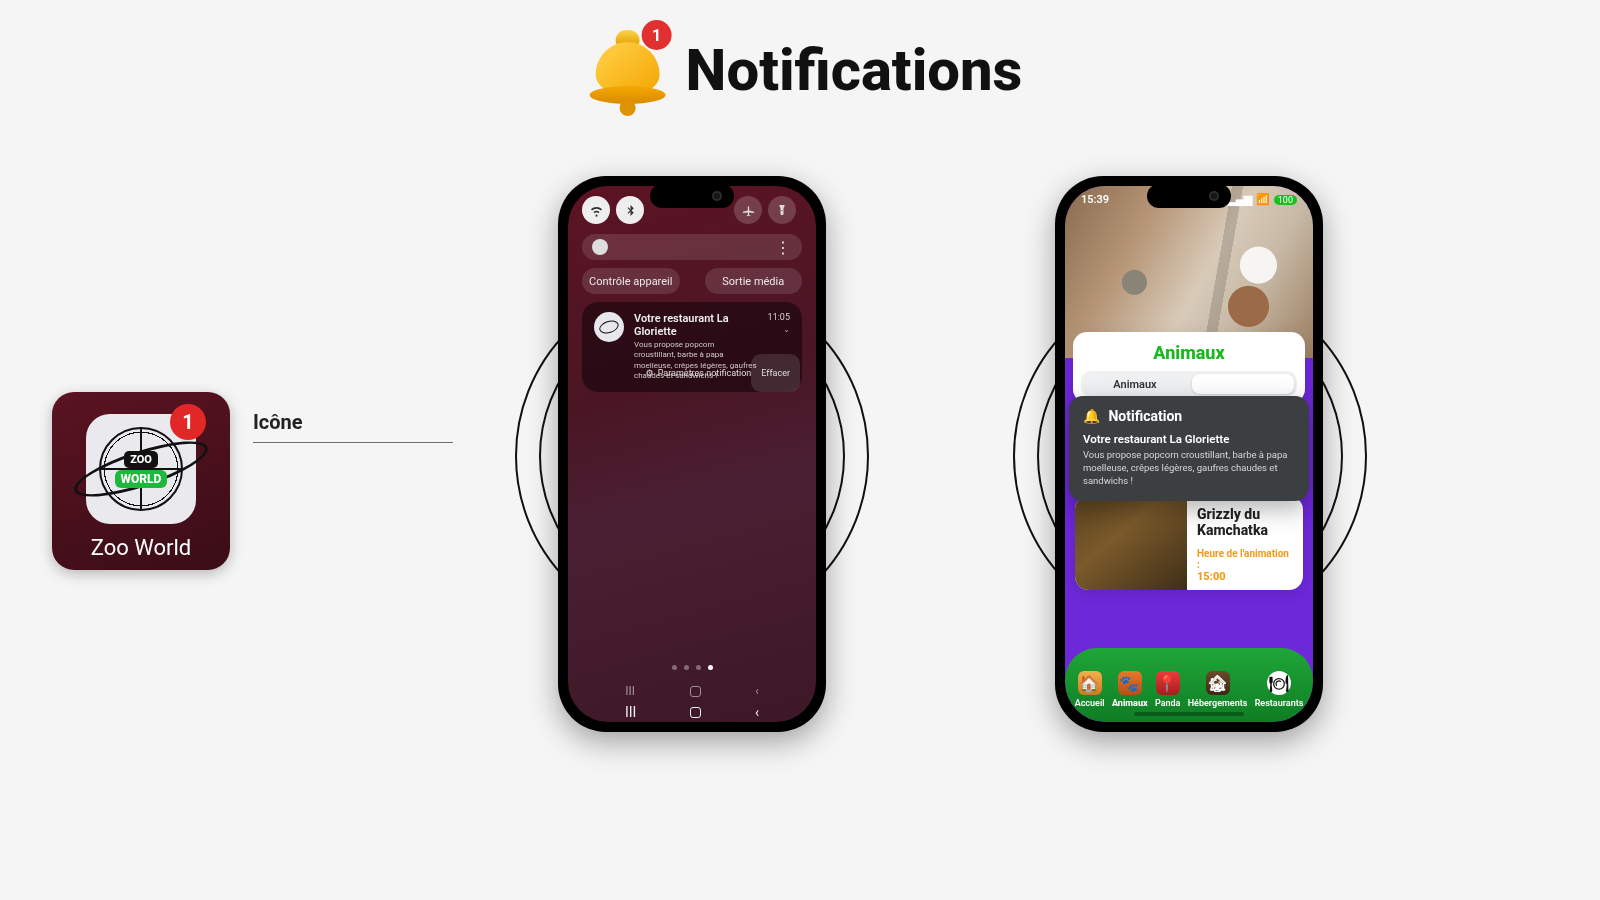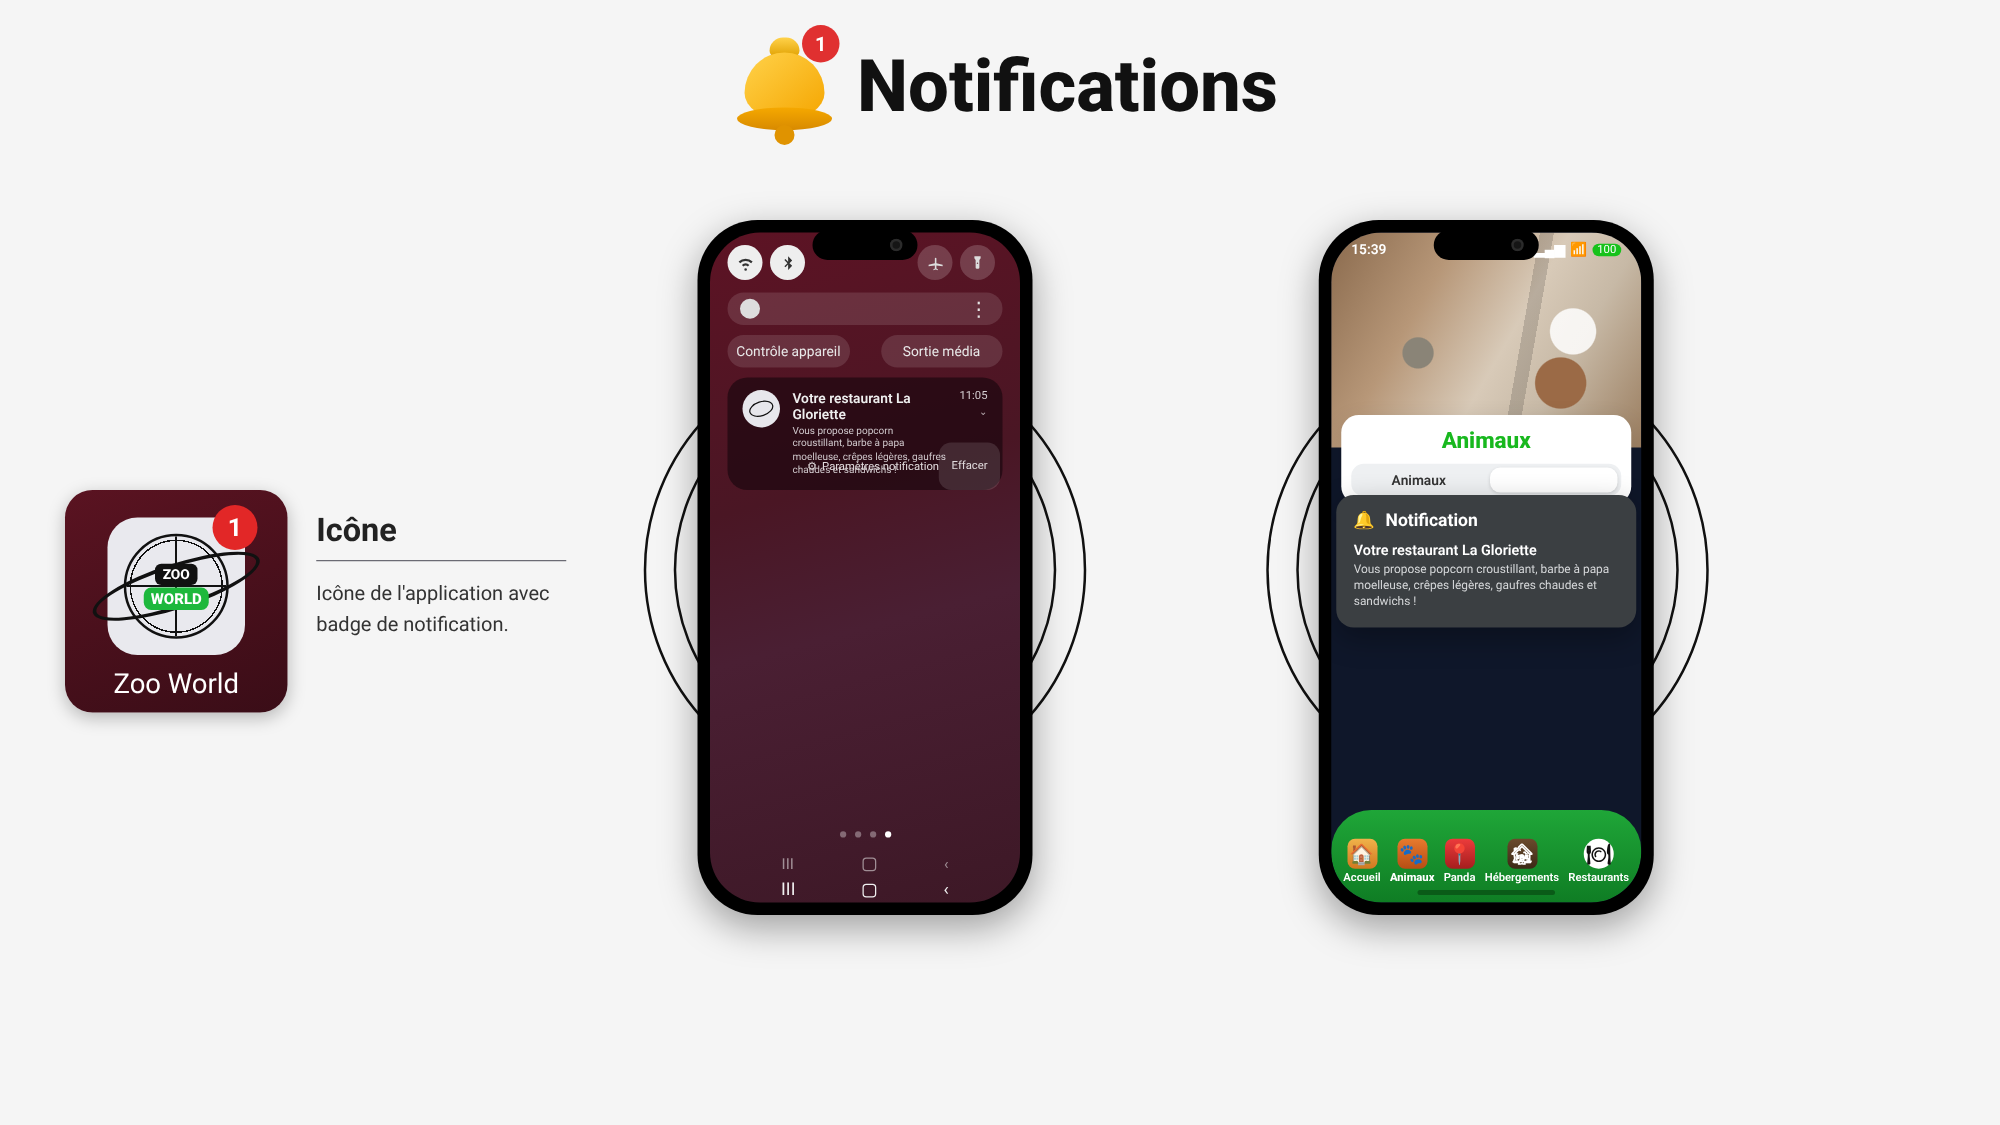--- a/index.html
+++ b/index.html
@@ -25,21 +25,21 @@
  linear-gradient(0deg,transparent 49%,#111 49% 51%,transparent 51%),
  radial-gradient(circle at 50% 50%,transparent 64%,#111 64% 66%,transparent 66%)}
 .icon-tile .app-icon .ring{position:absolute;width:140px;height:36px;border:3px solid #111;border-radius:50%;transform:rotate(-18deg)}
 .icon-tile .app-icon .pill{position:absolute;display:flex;flex-direction:column;align-items:center}
 .icon-tile .app-icon .pill .zoo{background:#111;color:#fff;font-weight:800;font-size:11px;padding:2px 6px;border-radius:5px}
 .icon-tile .app-icon .pill .world{background:#1db83c;color:#fff;font-weight:800;font-size:12px;padding:2px 6px;border-radius:6px;margin-top:2px}
 .icon-tile .badge{position:absolute;right:-10px;top:-10px;width:36px;height:36px;background:#e22727;border-radius:50%;display:flex;align-items:center;justify-content:center;color:#fff;font-weight:700;font-size:20px}
 .icon-tile .name{color:#fff;font-size:22px}
 
 .left-text{position:absolute;left:253px;top:410px;width:200px;color:#222}
-.left-text h3{font-size:26px;font-weight:700;margin-bottom:8px}
+.left-text h3{font-size:20px;font-weight:700;margin-bottom:8px}
 .left-text .rule{height:1px;background:#6b6b74;margin-bottom:14px}
 .left-text p{font-size:16px;line-height:1.55;color:#333}
 
 
 .waves{position:absolute;width:360px;height:360px;pointer-events:none}
 .waves circle{fill:none;stroke:#111;stroke-width:2}
 
 
 .phone{position:absolute;width:268px;height:556px;background:#000;border-radius:48px;padding:10px;box-shadow:0 10px 30px rgba(0,0,0,.35)}
 .phone .screen{width:100%;height:100%;border-radius:40px;overflow:hidden;position:relative}
@@ -72,21 +72,21 @@
 .navdots{position:absolute;bottom:52px;left:0;right:0;display:flex;justify-content:center;gap:7px}
 .navdots span{width:5px;height:5px;border-radius:50%;background:rgba(255,255,255,.35)}
 .navdots span.on{background:#fff}
 .sysnav{position:absolute;left:0;right:0;display:flex;justify-content:space-around;align-items:center;color:#efefef;font-size:14px;padding:0 30px}
 .sysnav.light{bottom:24px;opacity:.55;font-size:12px}
 .sysnav.solid{bottom:2px}
 .sysnav .sq{width:11px;height:11px;border:1.6px solid currentColor;border-radius:3px}
 
 
 #phoneB{left:1055px;top:176px}
-#phoneB .screen{background:#0f172a}
+#phoneB .screen{background:#6d28d9}
 .sbar{position:absolute;top:7px;left:16px;right:16px;display:flex;justify-content:space-between;align-items:center;font-size:11px;color:#fff;font-weight:600;z-index:25}
 .sbar .right{display:flex;gap:4px;align-items:center}
 .batt{display:inline-flex;align-items:center;gap:2px;background:#17c21b;border-radius:5px;padding:0 4px;color:#fff;font-size:9px;font-weight:400}
 .hero{height:172px;background:linear-gradient(120deg,#8a6a4d 0%,#b79778 30%,#d8cab8 55%,#c7b9a6 72%,#9b7e60 100%);position:relative}
 .hero::after{content:"";position:absolute;inset:0;background:
  radial-gradient(circle at 78% 46%,rgba(255,255,255,.85) 0 18px,transparent 19px),
  radial-gradient(circle at 74% 70%,#9b6a46 0 20px,transparent 21px), 
  radial-gradient(circle at 28% 56%,#8a8477 0 12px,transparent 13px), 
  linear-gradient(100deg,transparent 60%,rgba(0,0,0,.15) 60% 64%,transparent 64%)}
 .panel{position:absolute;left:8px;right:8px;top:146px;background:#fff;border-radius:14px;box-shadow:0 6px 20px rgba(0,0,0,.12);padding:10px 8px 6px}
@@ -144,21 +144,20 @@
         <span class="world">WORLD</span>
       </div>
       <div class="badge">1</div>
     </div>
     <div class="name">Zoo World</div>
   </div>
 </div>
 <div class="left-text">
   <h3>Icône</h3>
   <div class="rule"></div>
-  <p>Icône de l'application avec badge de notification.</p>
 </div>
 
 <svg class="waves" style="left:512px;top:276px" viewBox="0 0 360 360">
   <circle cx="180" cy="180" r="176"></circle>
     <circle cx="180" cy="180" r="152"></circle>
     <circle cx="180" cy="180" r="128"></circle>
     <circle cx="180" cy="180" r="104"></circle>
 </svg>
 <svg class="waves" style="left:1010px;top:276px" viewBox="0 0 360 360">
   <circle cx="180" cy="180" r="176"></circle>
@@ -263,20 +262,28 @@
     <div class="toast">
       <div class="hd">
           <span>🔔</span>
           <span>Notification</span>
         </div>
       <div class="tt">Votre restaurant La Gloriette</div>
       <div class="dd">Vous propose popcorn croustillant, barbe à papa moelleuse, crêpes légères, gaufres chaudes et sandwichs !</div>
     </div>
 
     <div class="cards">
+      <div class="card">
+        <div class="img"></div>
+        <div class="txt">
+          <h4>Grizzly du Kamchatka</h4>
+          <div class="sub">Heure de l'animation :</div>
+          <div class="hr">15:00</div>
+        </div>
+      </div>
     </div>
 
     <div class="tabbar">
       <div class="titem">
           <span class="ic home">🏠</span>
           <span>Accueil</span>
         </div>
       <div class="titem active">
           <span class="ic anim">🐾</span>
           <span>Animaux</span>

